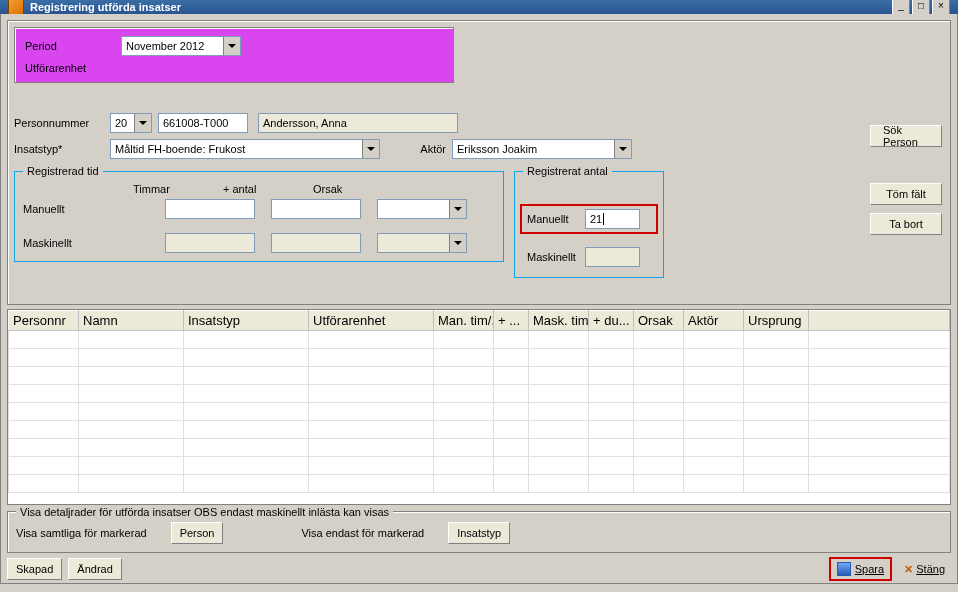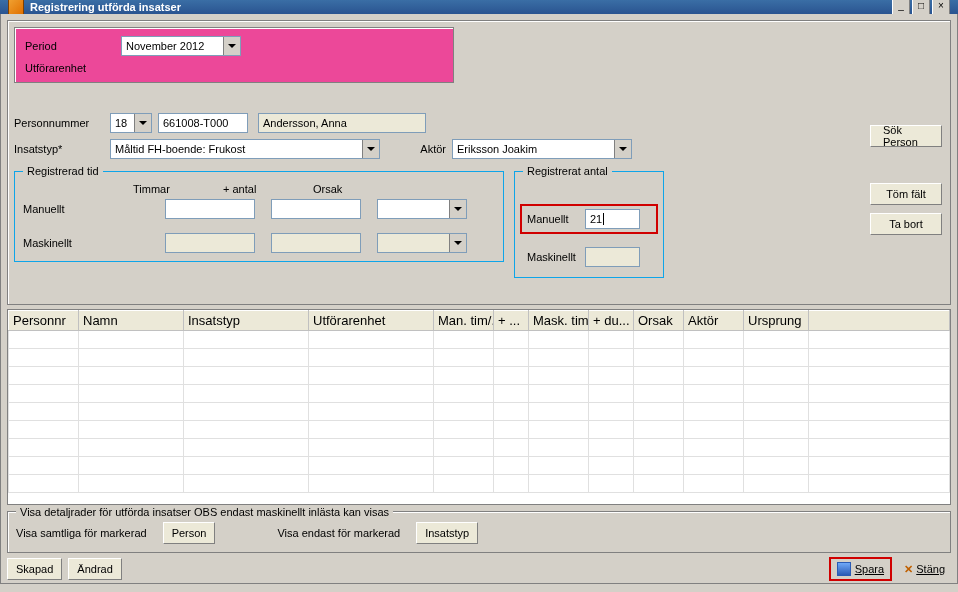--- a/index.html
+++ b/index.html
@@ -40,21 +40,21 @@
   .window-body {
     border: 1px solid #808080;
     border-top: none;
     padding: 6px;
     background: #d4d0c8;
     height: 570px;
     position: relative;
   }
   .panel-inset {
     border: 1px solid #808080;
-    background: #ec4899;
+    background: #d946ef;
     padding: 8px 10px;
     box-shadow: inset 1px 1px 0 #fff;
   }
   .row { display: flex; align-items: center; margin-bottom: 6px; gap: 6px; }
   .label { width: 90px; }
   .select, .input, .readonly {
     border: 1px solid #7f9db9;
     background: #fff;
     height: 20px;
     font-size: 11px;
@@ -141,21 +141,21 @@
   table.grid td { border: 1px solid #e0e0e0; height: 18px; padding: 0 4px;}
   .detail-panel {
     border: 1px solid #808080;
     padding: 4px 8px 8px 8px;
     margin-top: 6px;
     position: relative;
     background:#d4d0c8;
     box-shadow: inset 1px 1px 0 #fff;
   }
   .detail-panel .legend-text { position: relative; top: -10px; background:#d4d0c8; padding: 0 4px; display:inline-block;}
-  .detail-row { display:flex; align-items:center; gap: 16px; }
+  .detail-row { display:flex; align-items:center; gap: 24px; }
   .footer {
     display:flex; align-items:center; margin-top: 4px; gap: 6px;
   }
   .footer .spacer { flex:1; }
   .footer .ico-save {
     width:14px;height:14px;border:1px solid #2a5bb5;background:linear-gradient(#6fa8f8,#2a5bb5);display:inline-block;margin-right:4px;
   }
   .footer .ico-close { color:#c06000;font-weight:bold;margin-right:3px;}
   .footer .link-btn { cursor:pointer; padding:3px 6px; display:inline-flex;align-items:center;}
   .footer .link-btn.save { border:2px solid #d00000; }
@@ -187,27 +187,27 @@
         </div>
       </div>
       <div class="row" style="margin-bottom:0">
         <div class="label">Utförarenhet</div>
       </div>
     </div>
 
     <div class="row">
       <div class="label">Personnummer</div>
       <div class="select" style="width:42px">
-        <span>18</span>
+        <span>20</span>
         <span class="arrow"></span>
       </div>
       <div class="input" style="width:90px">
         <span>661008-T000</span>
       </div>
-      <div class="readonly" style="width:168px;margin-left:4px">
+      <div class="readonly" style="width:200px;margin-left:4px">
         <span>Andersson, Anna</span>
       </div>
     </div>
 
     <div class="row">
       <div class="label">Insatstyp*</div>
       <div class="select" style="width:270px">
         <span>Måltid FH-boende: Frukost</span>
         <span class="arrow"></span>
       </div>

